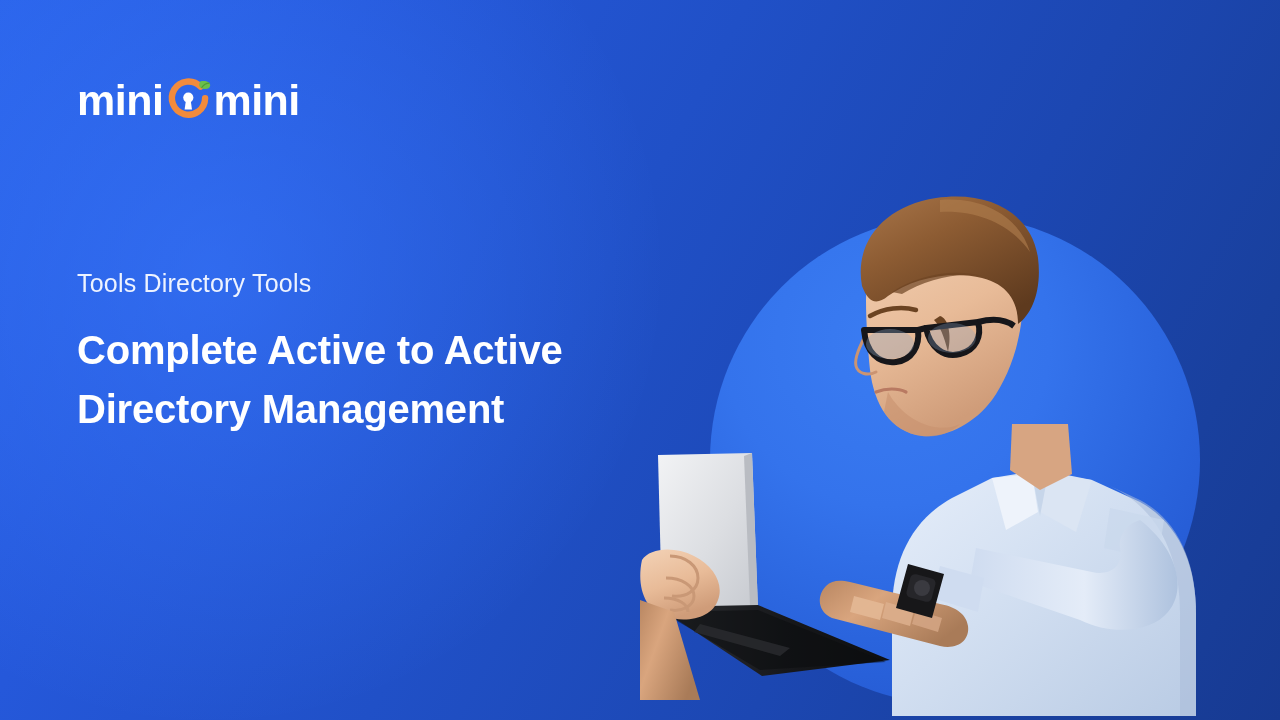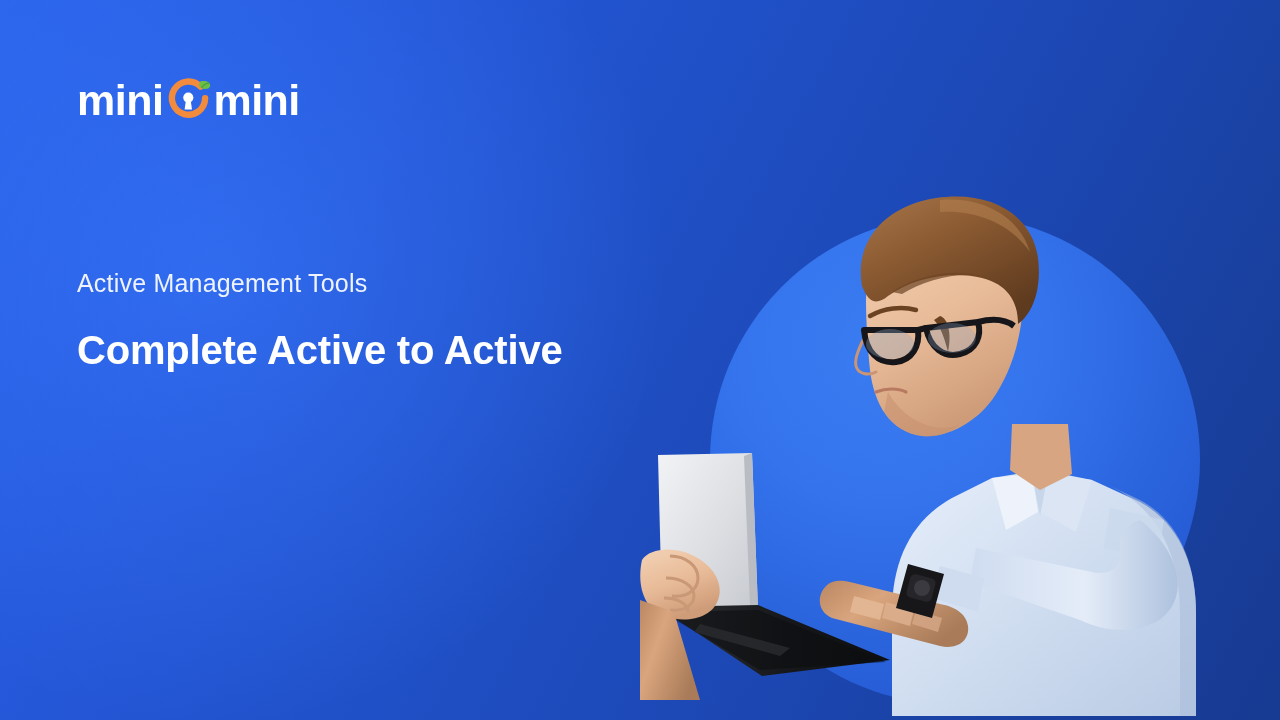--- a/index.html
+++ b/index.html
@@ -271,20 +271,21 @@
         <path d="M35.6 4.2 C41.6 3.2 45.4 5.4 45.2 8.4 C45 11.6 40.6 13 36.4 11.2
                  C34 10.2 33.4 6.8 35.6 4.2 Z" fill="#6abf4b"></path>
         <path d="M36.6 10.8 C38.4 8 41.2 6.2 44.4 6.2" fill="none" stroke="#4e9c35" stroke-width="1.2"></path>
       </svg>
     </span>
 
     <span class="logo-word">mini</span>
   </div>
 
   <div class="copy">
-    <div class="eyebrow">Active Management Tools</div>
+    <div class="eyebrow">Tools Directory Tools</div>
 
     <h1 class="headline">
       <span class="ln">Complete Active to Active</span>
+      <span class="ln">Directory Management</span>
     </h1>
   </div>
 
 </div>
 
 </body></html>

